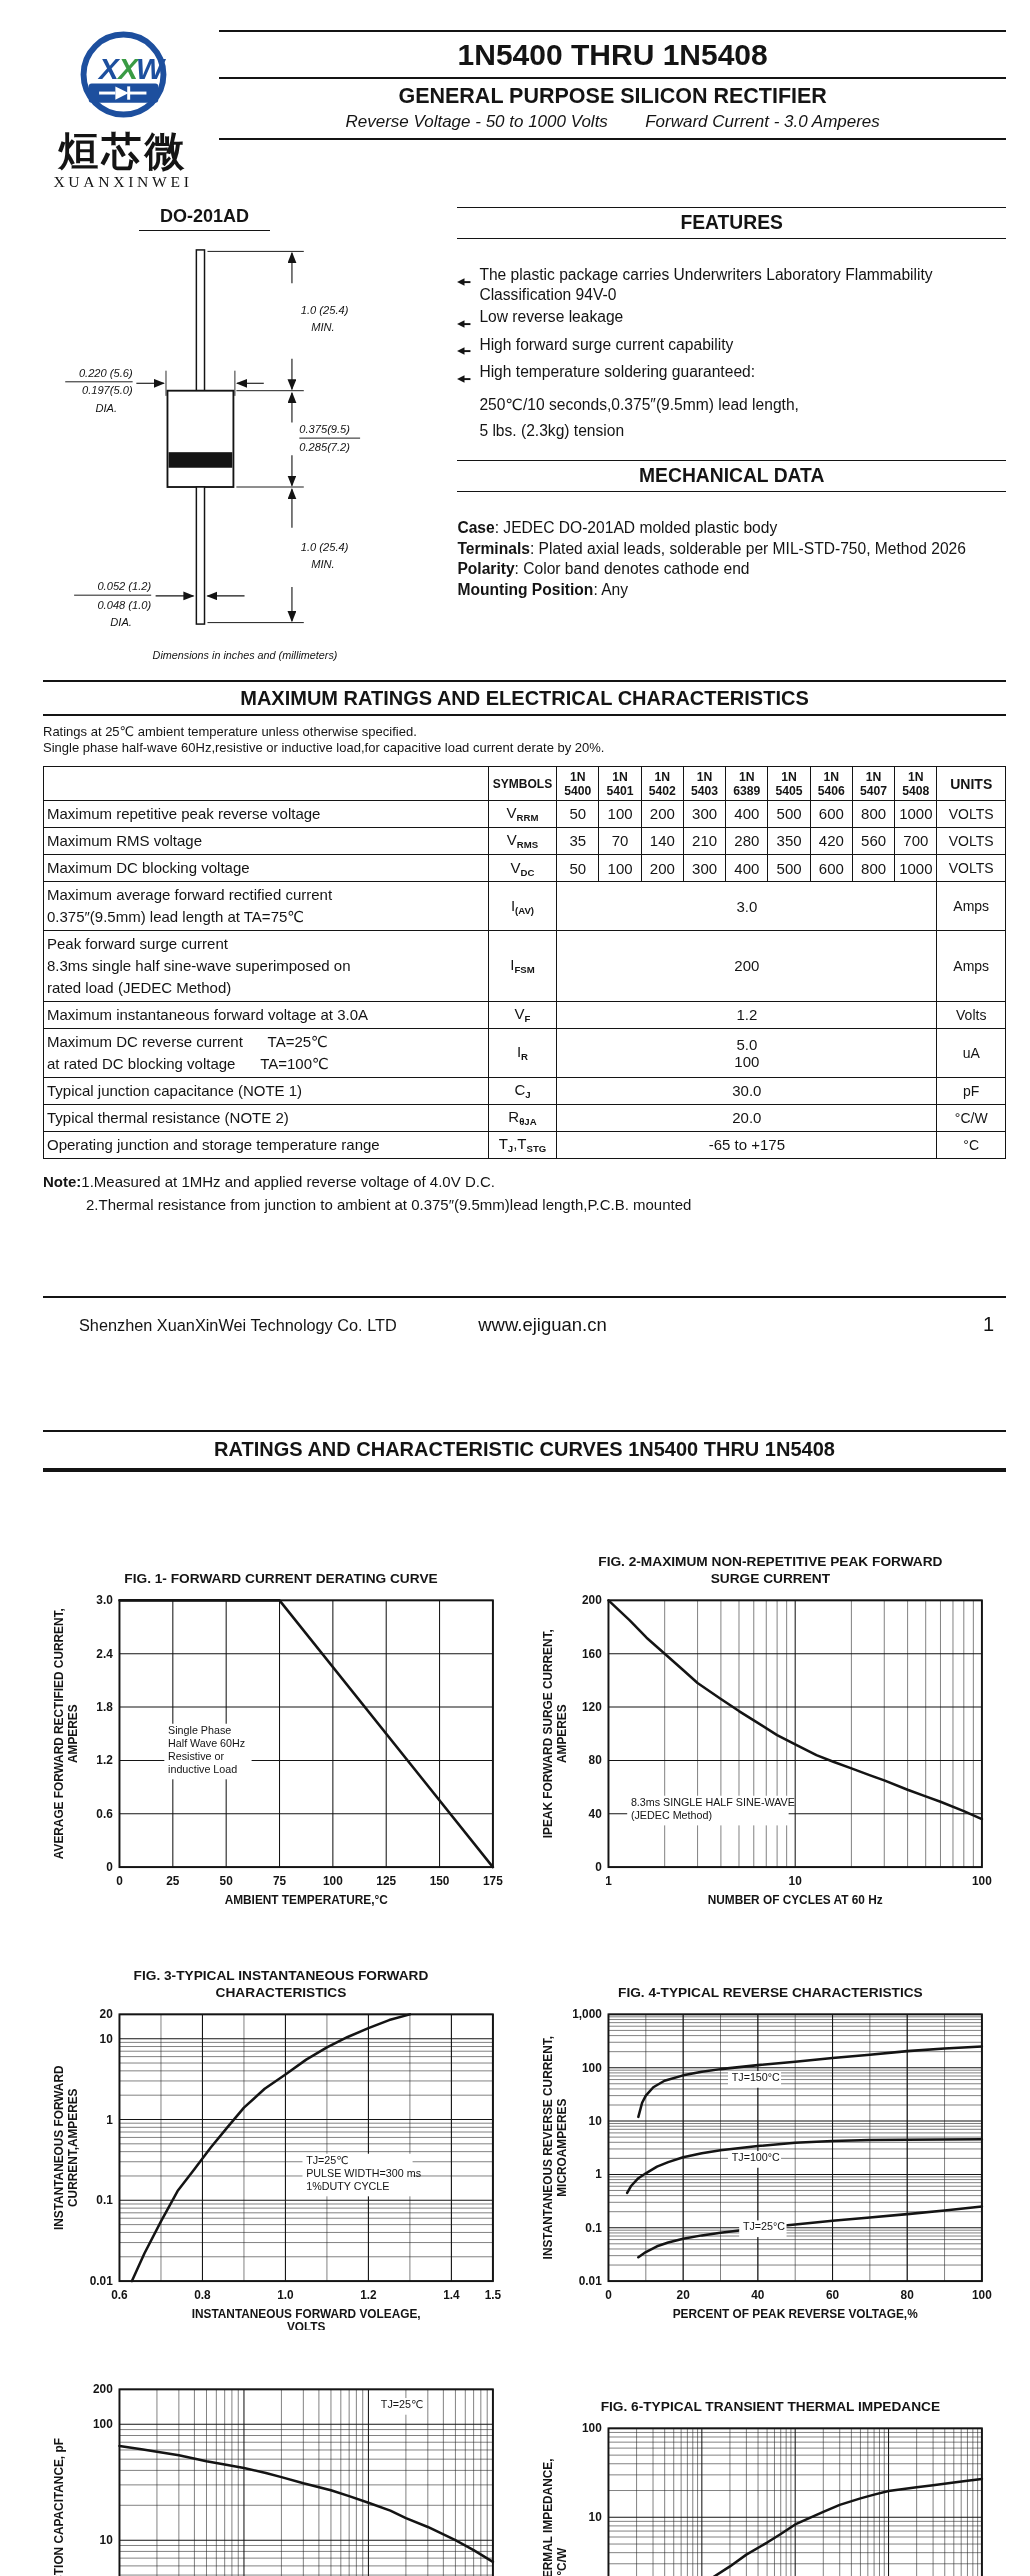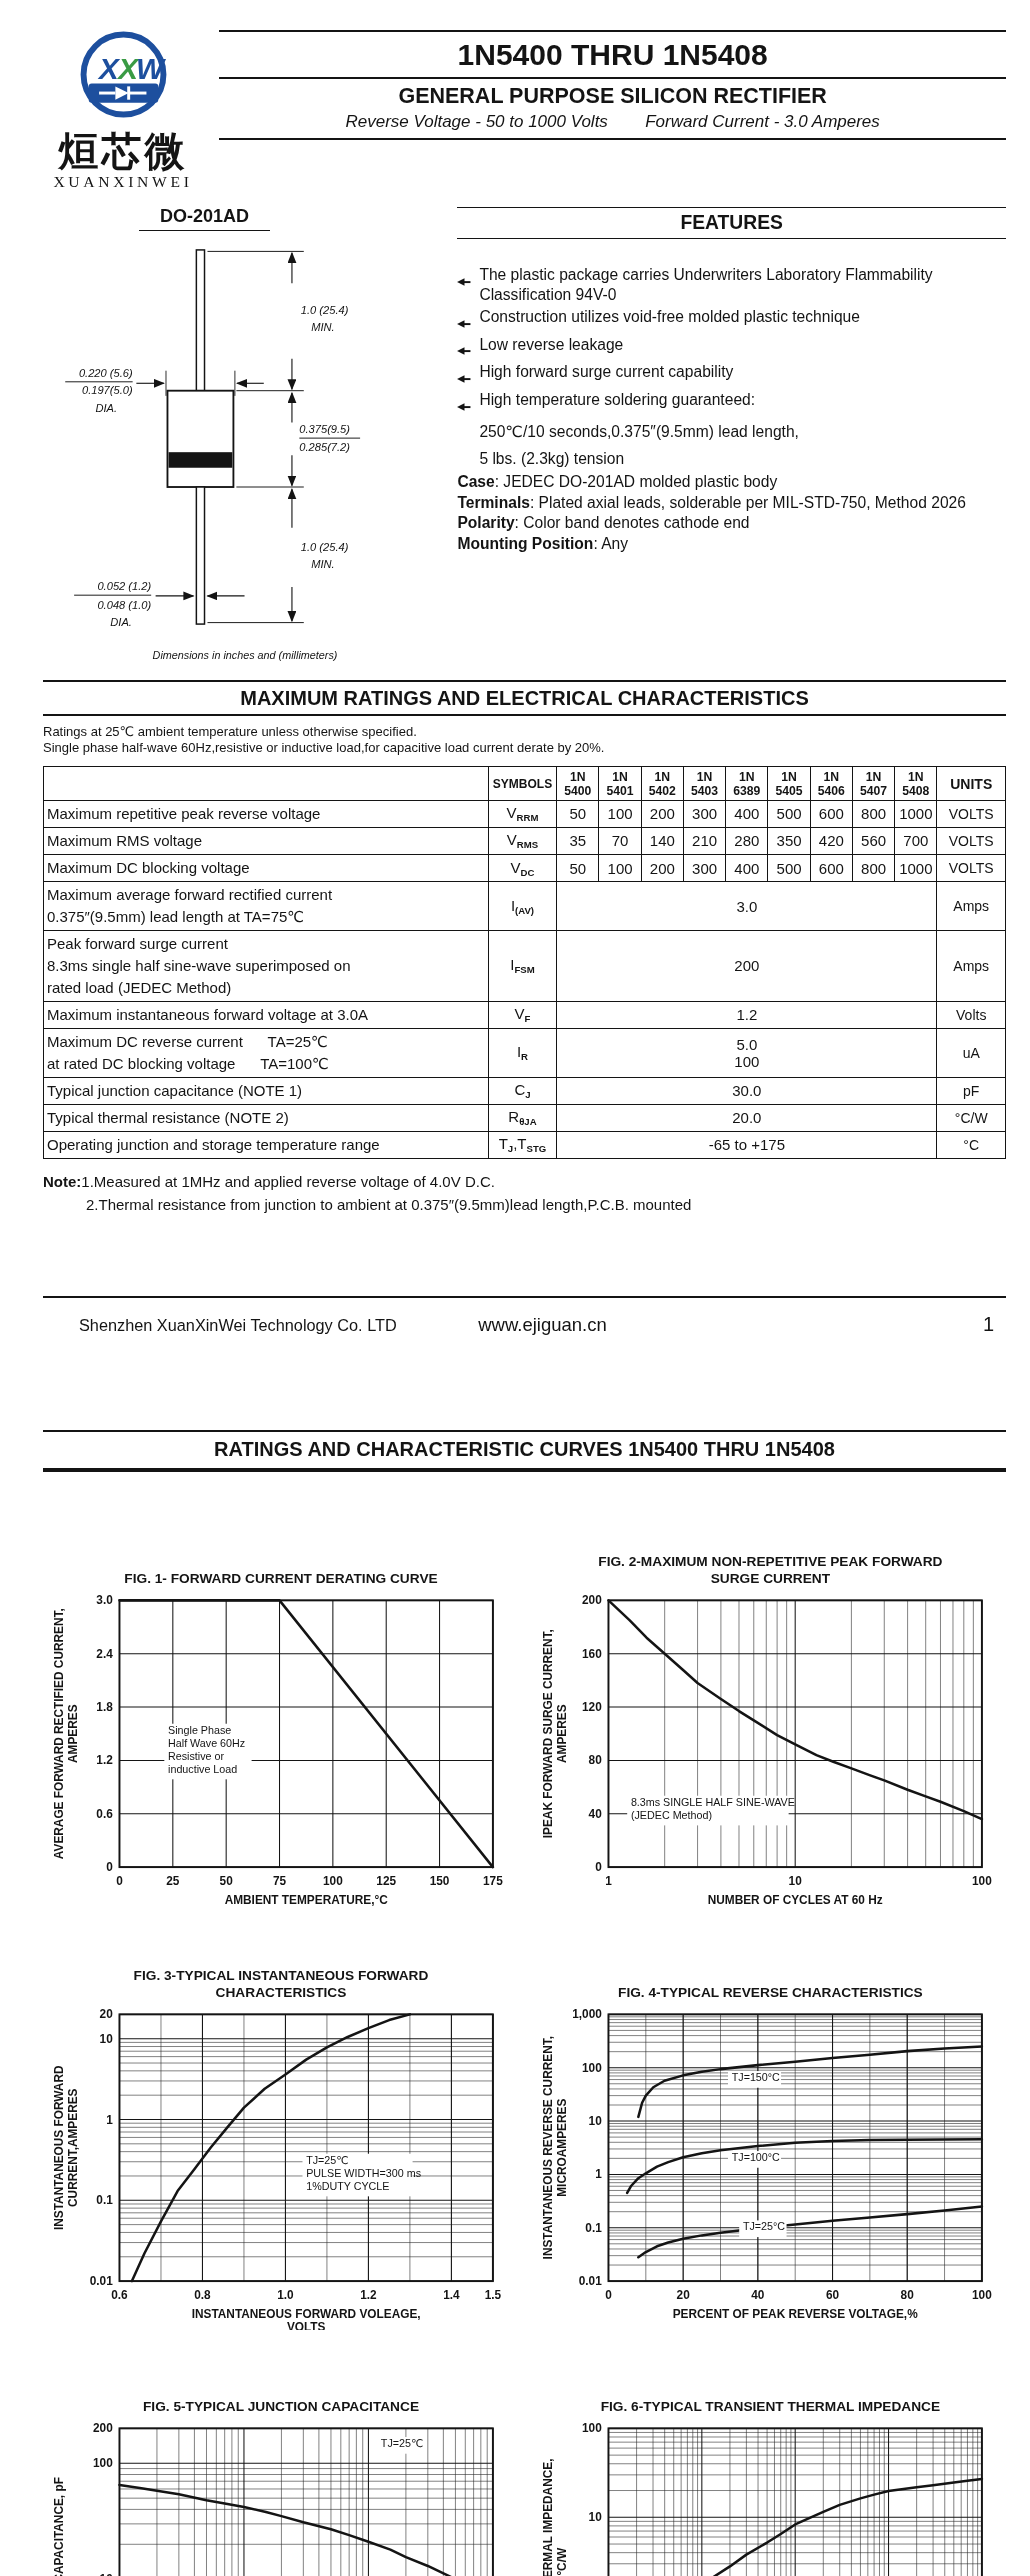--- a/index.html
+++ b/index.html
@@ -172,27 +172,20 @@
                 <polygon points="0,5.5 10,0.5 10,10.5" fill="#141414"></polygon>
                 <rect x="9" y="4.2" width="9" height="2.6" fill="#141414"></rect>
               </svg></span>
             <span>The plastic package carries Underwriters Laboratory Flammability Classification 94V-0</span>
           </div>
           <div class="feat-item">
             <span class="bicon"><svg width="15" height="8.2" viewBox="0 0 20 11">
                 <polygon points="0,5.5 10,0.5 10,10.5" fill="#141414"></polygon>
                 <rect x="9" y="4.2" width="9" height="2.6" fill="#141414"></rect>
               </svg></span>
-            <span>Construction utilizes void-free molded plastic technique</span>
-          </div>
-          <div class="feat-item">
-            <span class="bicon"><svg width="15" height="8.2" viewBox="0 0 20 11">
-                <polygon points="0,5.5 10,0.5 10,10.5" fill="#141414"></polygon>
-                <rect x="9" y="4.2" width="9" height="2.6" fill="#141414"></rect>
-              </svg></span>
             <span>Low reverse leakage</span>
           </div>
           <div class="feat-item">
             <span class="bicon"><svg width="15" height="8.2" viewBox="0 0 20 11">
                 <polygon points="0,5.5 10,0.5 10,10.5" fill="#141414"></polygon>
                 <rect x="9" y="4.2" width="9" height="2.6" fill="#141414"></rect>
               </svg></span>
             <span>High forward surge current capability</span>
           </div>
           <div class="feat-item">
@@ -202,20 +195,21 @@
               </svg></span>
             <span>High temperature soldering guaranteed:</span>
           </div>
           <div class="feat-item cont">
             <span>250℃/10 seconds,0.375″(9.5mm) lead length,</span>
           </div>
           <div class="feat-item cont">
             <span>5 lbs. (2.3kg) tension</span>
           </div>
         </div>
+      <div class="secthead" style="margin-top:19.3px;">MECHANICAL DATA</div>
       <div class="mech-list" id="mech-list">
           <div><b>Case</b><span>: JEDEC DO-201AD molded plastic body</span></div>
           <div><b>Terminals</b><span>: Plated axial leads, solderable per MIL-STD-750, Method 2026</span></div>
           <div><b>Polarity</b><span>: Color band denotes cathode end</span></div>
           <div><b>Mounting Position</b><span>: Any</span></div>
         </div>
     </div>
   </div>
 
   <div class="ratings-banner">MAXIMUM RATINGS AND ELECTRICAL CHARACTERISTICS</div>
@@ -650,21 +644,20 @@
           <rect x="253.32000000000005" y="198.50000000000003" width="71.6" height="22.5" fill="#ffffff"></rect>
           <text x="258.32000000000005" y="212.00000000000003" class="ann">TJ=100°C</text>
           <rect x="268.44" y="292.1" width="63.9" height="22.5" fill="#ffffff"></rect>
           <text x="273.44" y="305.6" class="ann">TJ=25°C</text>
           <text x="344" y="424" text-anchor="middle" class="axlabel">PERCENT OF PEAK REVERSE VOLTAGE,%</text>
           <text text-anchor="middle" class="axlabel" transform="translate(16,194) rotate(-90)">INSTANTANEOUS REVERSE CURRENT,</text>
           <text text-anchor="middle" class="axlabel" transform="translate(34,194) rotate(-90)">MICROAMPERES</text>
         </svg>
     </figure>
     <figure class="fig">
-      <figcaption class="fig-title">FIG. 5-TYPICAL JUNCTION CAPACITANCE</figcaption>
       <svg width="460" height="326" viewBox="0 0 620 440">
           <line x1="142.57303927154885" y1="14" x2="142.57303927154885" y2="374" stroke="#2a2a2a" stroke-width="0.8"></line>
           <line x1="172.15637079290332" y1="14" x2="172.15637079290332" y2="374" stroke="#2a2a2a" stroke-width="0.8"></line>
           <line x1="193.1460785430977" y1="14" x2="193.1460785430977" y2="374" stroke="#2a2a2a" stroke-width="0.8"></line>
           <line x1="209.42696072845115" y1="14" x2="209.42696072845115" y2="374" stroke="#2a2a2a" stroke-width="0.8"></line>
           <line x1="222.72941006445214" y1="14" x2="222.72941006445214" y2="374" stroke="#2a2a2a" stroke-width="0.8"></line>
           <line x1="233.97647072239516" y1="14" x2="233.97647072239516" y2="374" stroke="#2a2a2a" stroke-width="0.8"></line>
           <line x1="243.71911781464652" y1="14" x2="243.71911781464652" y2="374" stroke="#2a2a2a" stroke-width="0.8"></line>
           <line x1="252.31274158580658" y1="14" x2="252.31274158580658" y2="374" stroke="#2a2a2a" stroke-width="0.8"></line>
           <line x1="310.57303927154885" y1="14" x2="310.57303927154885" y2="374" stroke="#2a2a2a" stroke-width="0.8"></line>

